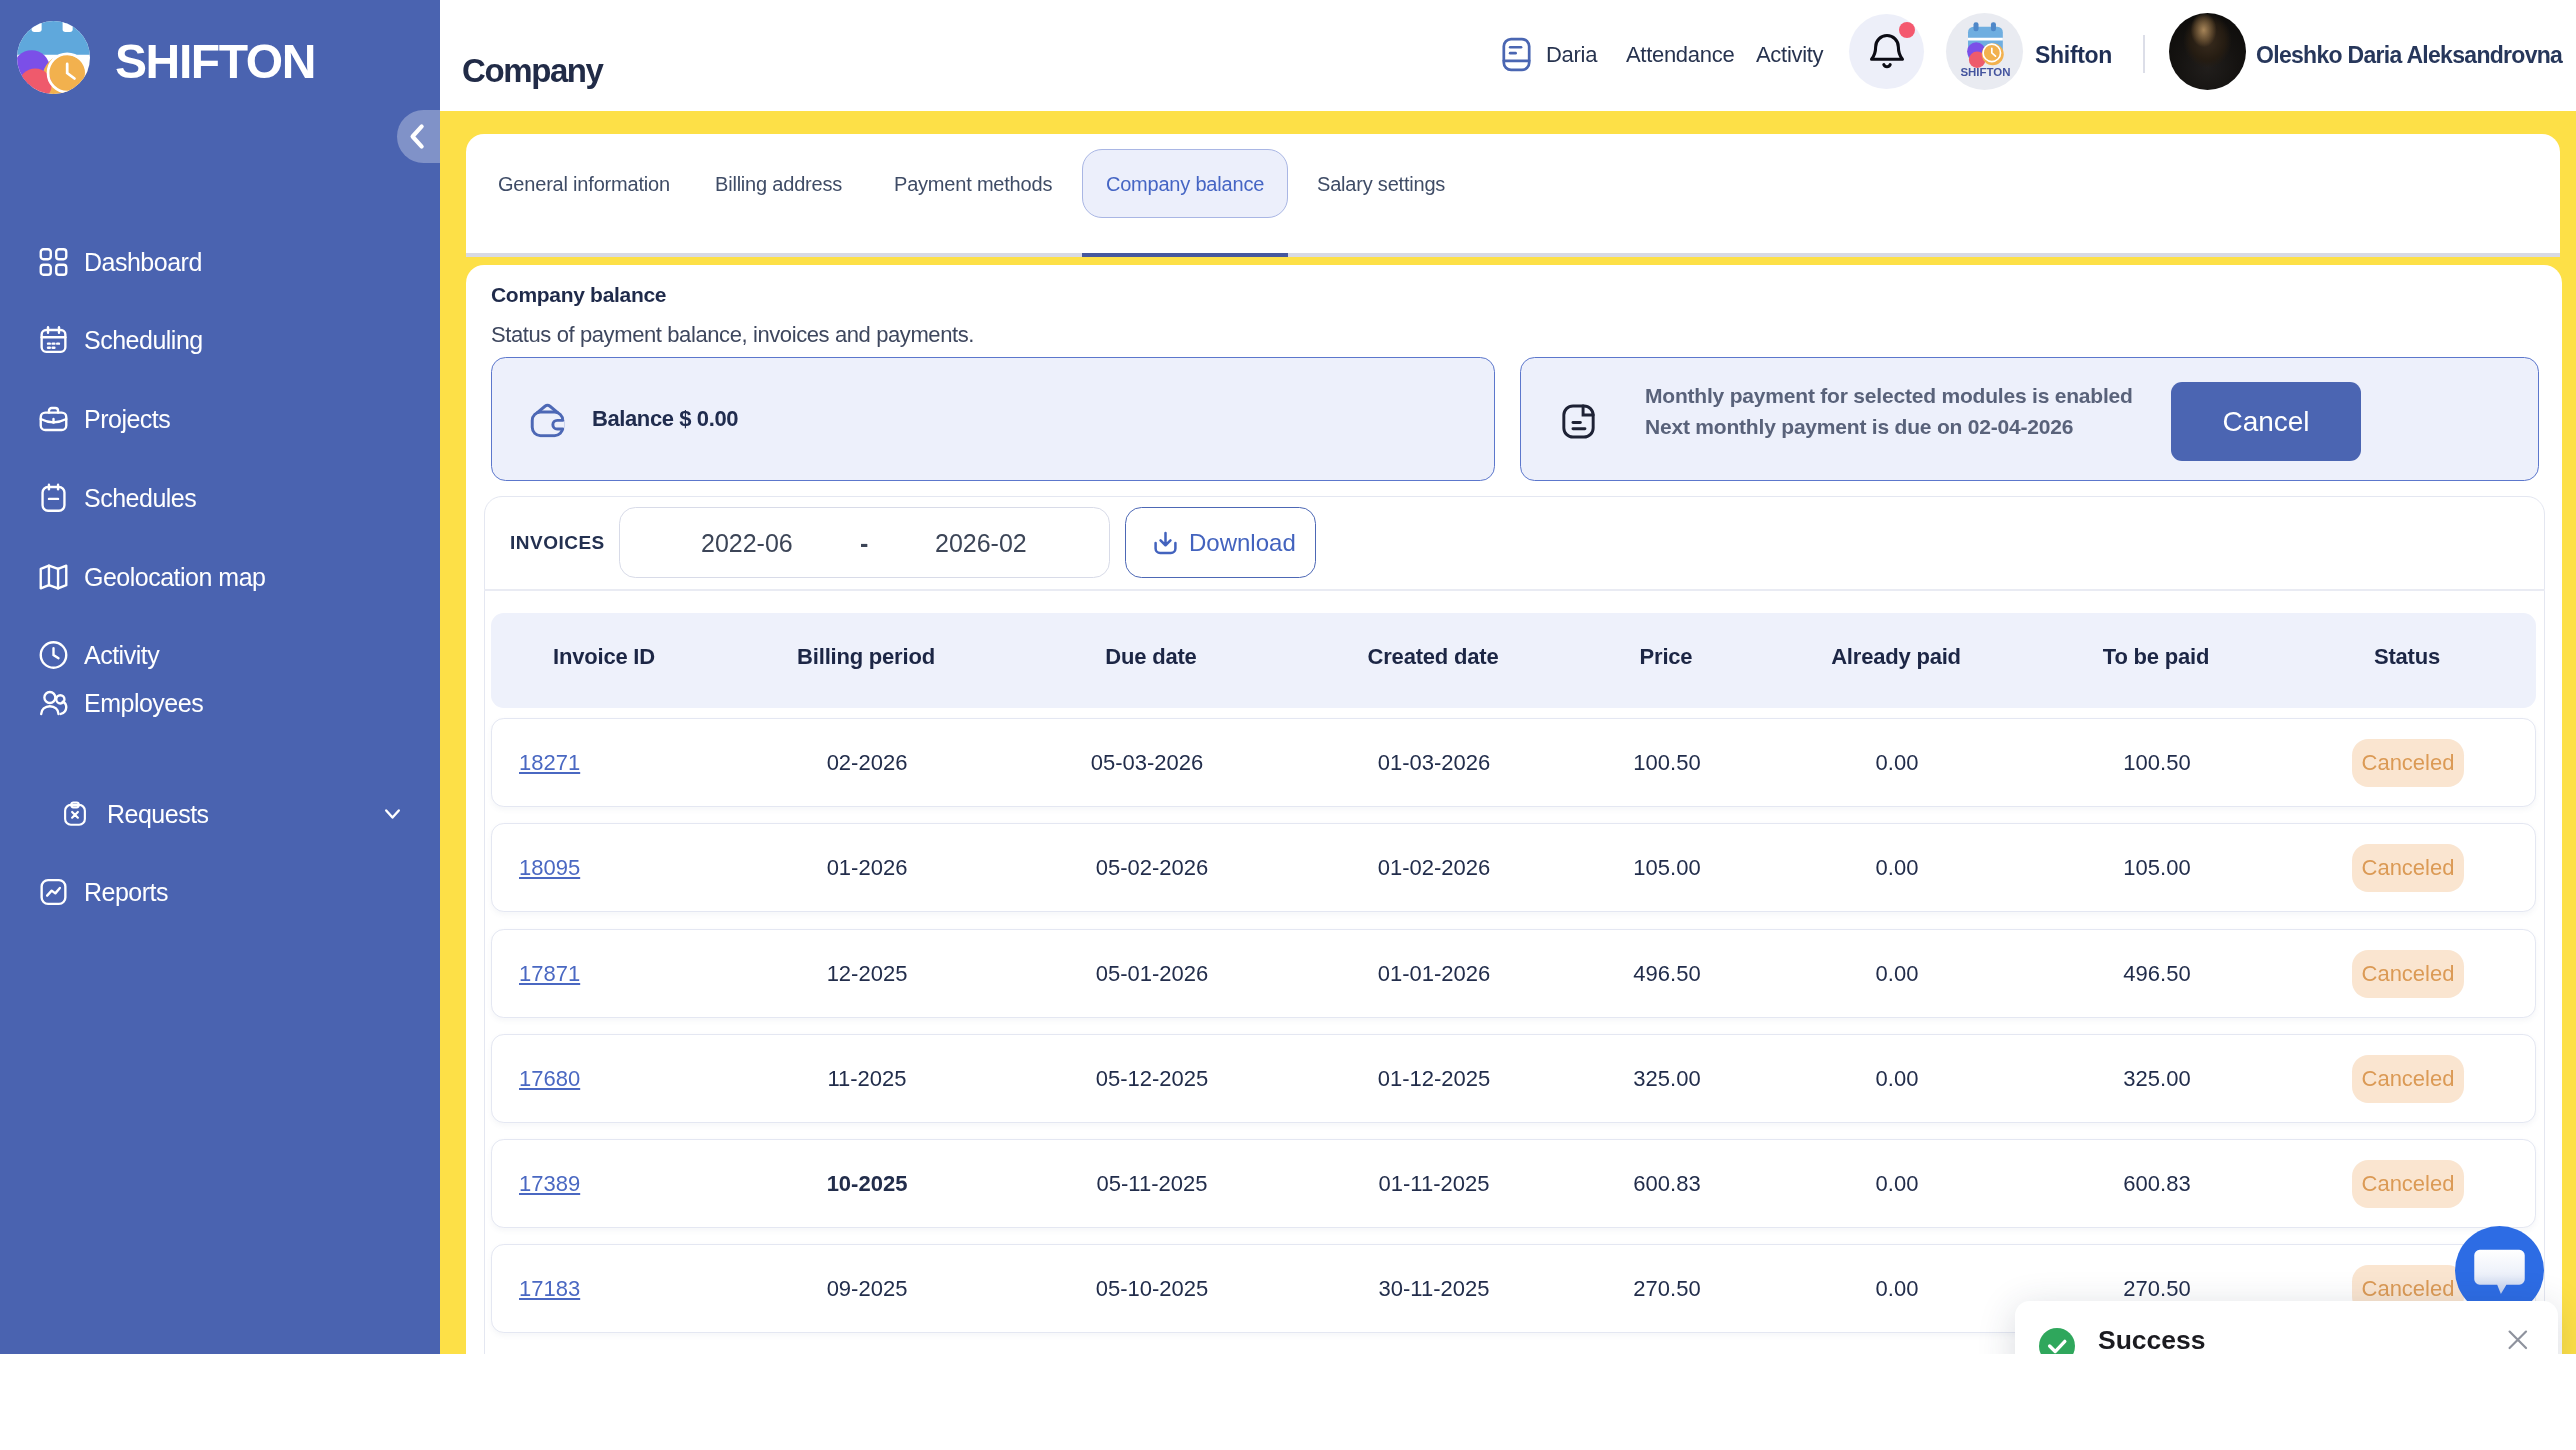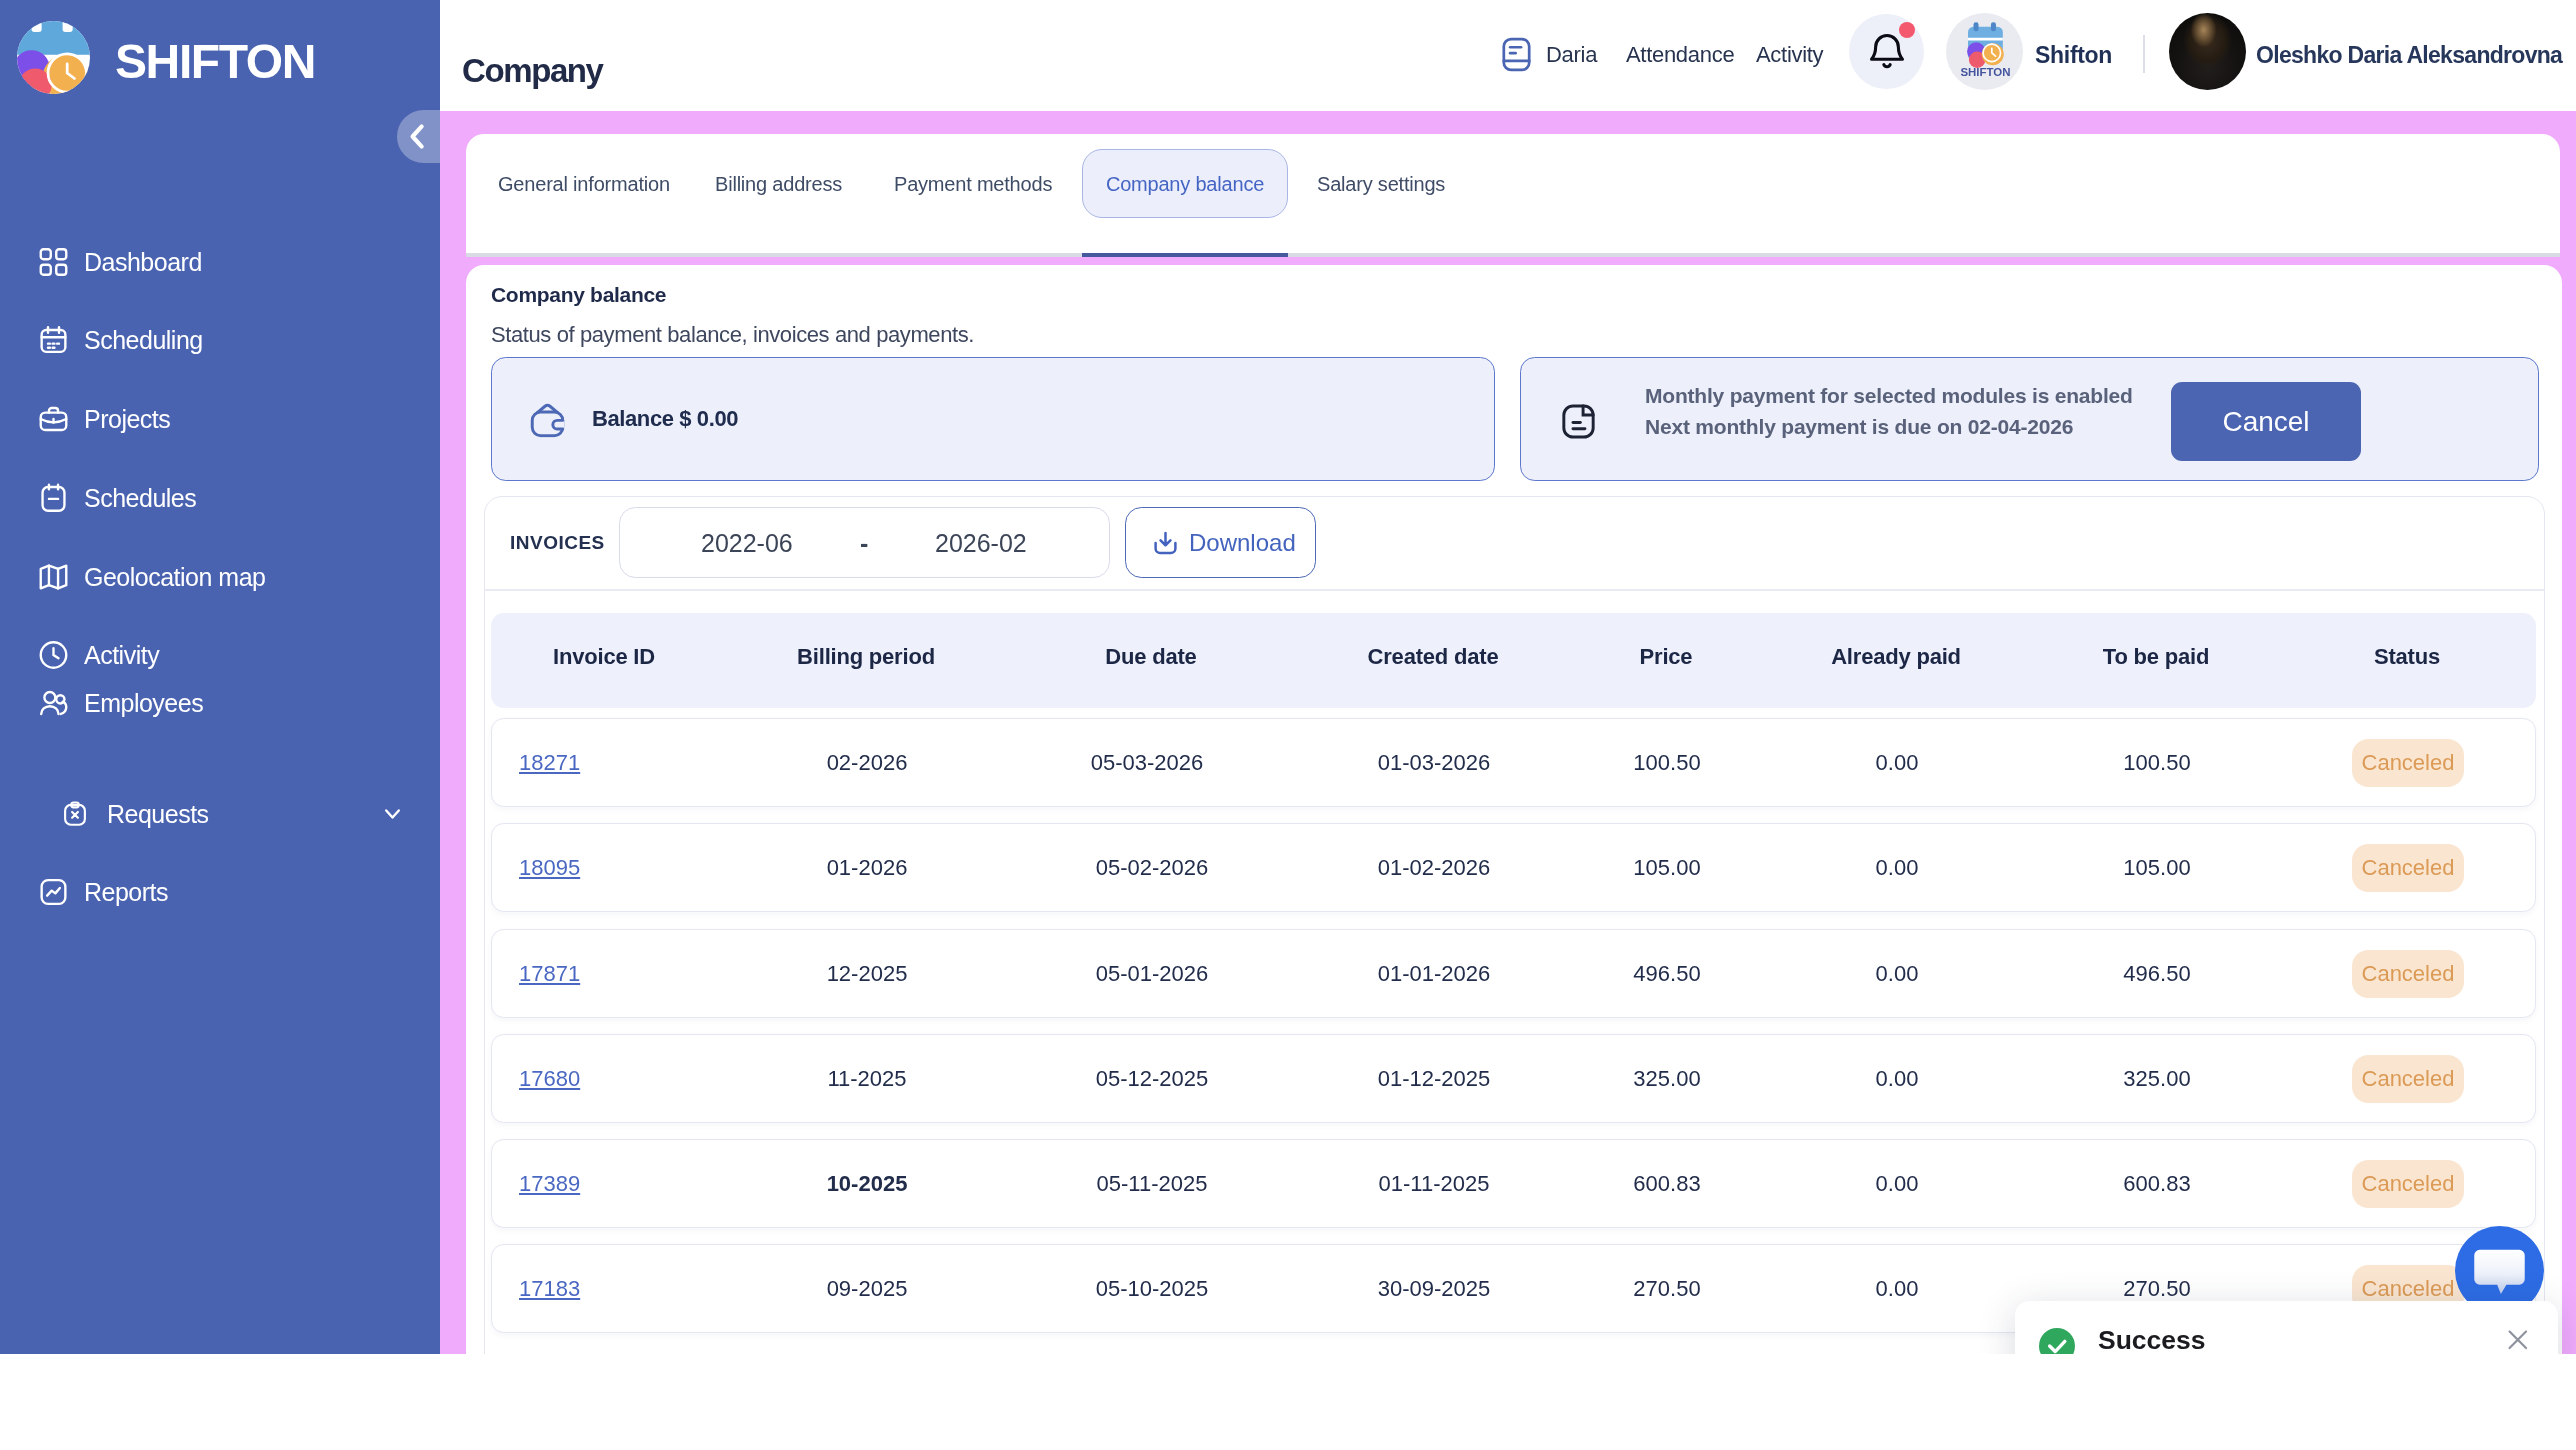--- a/index.html
+++ b/index.html
@@ -1,18 +1,18 @@
 <!DOCTYPE html>
 <html style="font-size:14.6px"><head>
 <meta charset="utf-8">
 <style>
   * { margin:0; padding:0; box-sizing:border-box; }
   html,body { width:2576px; height:1451px; }
   body { font-family:"Liberation Sans", sans-serif; background:#fff; }
-  #root { position:relative; width:2576px; height:1354px; overflow:hidden; background:#f0abfc; }
+  #root { position:relative; width:2576px; height:1354px; overflow:hidden; background:#fde047; }
   .abs { position:absolute; }
 
   
   #sidebar { position:absolute; left:0; top:0; width:440px; height:1451px; background:#4A63B0; }
   #logoc { position:absolute; left:17.4px; top:21px; }
   #brand { position:absolute; left:115px; top:34px; color:#fff; font-size:48px; font-weight:bold; letter-spacing:-1.4px; }
   #collapse { position:absolute; right:0; top:110px; width:43px; height:53px; background:rgba(255,255,255,0.30); border-radius:26.5px 0 0 26.5px; }
   .mitem { position:absolute; left:0; width:440px; height:53px; color:#fff; }
   .mitem .mic { position:absolute; left:38px; top:50%; transform:translateY(-50%); width:31px; height:31px; }
   .mitem .mtx { position:absolute; left:84px; top:50%; transform:translateY(-50%); font-size:25px; letter-spacing:-0.5px; white-space:nowrap; }
@@ -371,21 +371,21 @@
     <div class="cell" style="left:942px;">01-11-2025</div>
     <div class="cell" style="left:1175px;">600.83</div>
     <div class="cell" style="left:1405px;">0.00</div>
     <div class="cell" style="left:1665px;">600.83</div>
     <div class="pill" style="left:1916px;">Canceled</div>
   </div>
   <div class="row" style="top:1244px;">
     <div class="idlink">17183</div>
     <div class="cell" style="left:375px;">09-2025</div>
     <div class="cell" style="left:660px;">05-10-2025</div>
-    <div class="cell" style="left:942px;">30-09-2025</div>
+    <div class="cell" style="left:942px;">30-11-2025</div>
     <div class="cell" style="left:1175px;">270.50</div>
     <div class="cell" style="left:1405px;">0.00</div>
     <div class="cell" style="left:1665px;">270.50</div>
     <div class="pill" style="left:1916px;">Canceled</div>
   </div>
 
   <div id="pagdiv"></div>
   <svg class="abs" style="left:530px;top:1428px;" width="24" height="27" viewBox="0 0 26 30">
       <path d="M16 7 L8 15 L16 23" fill="none" stroke="#9AA0AE" stroke-width="2.6" stroke-linecap="round" stroke-linejoin="round"></path>
     </svg>

